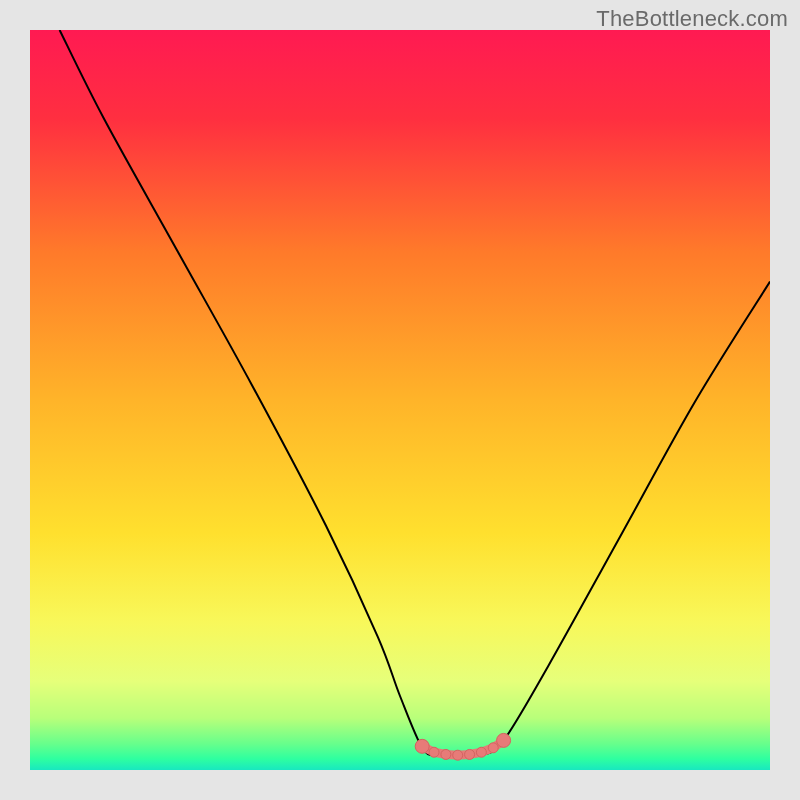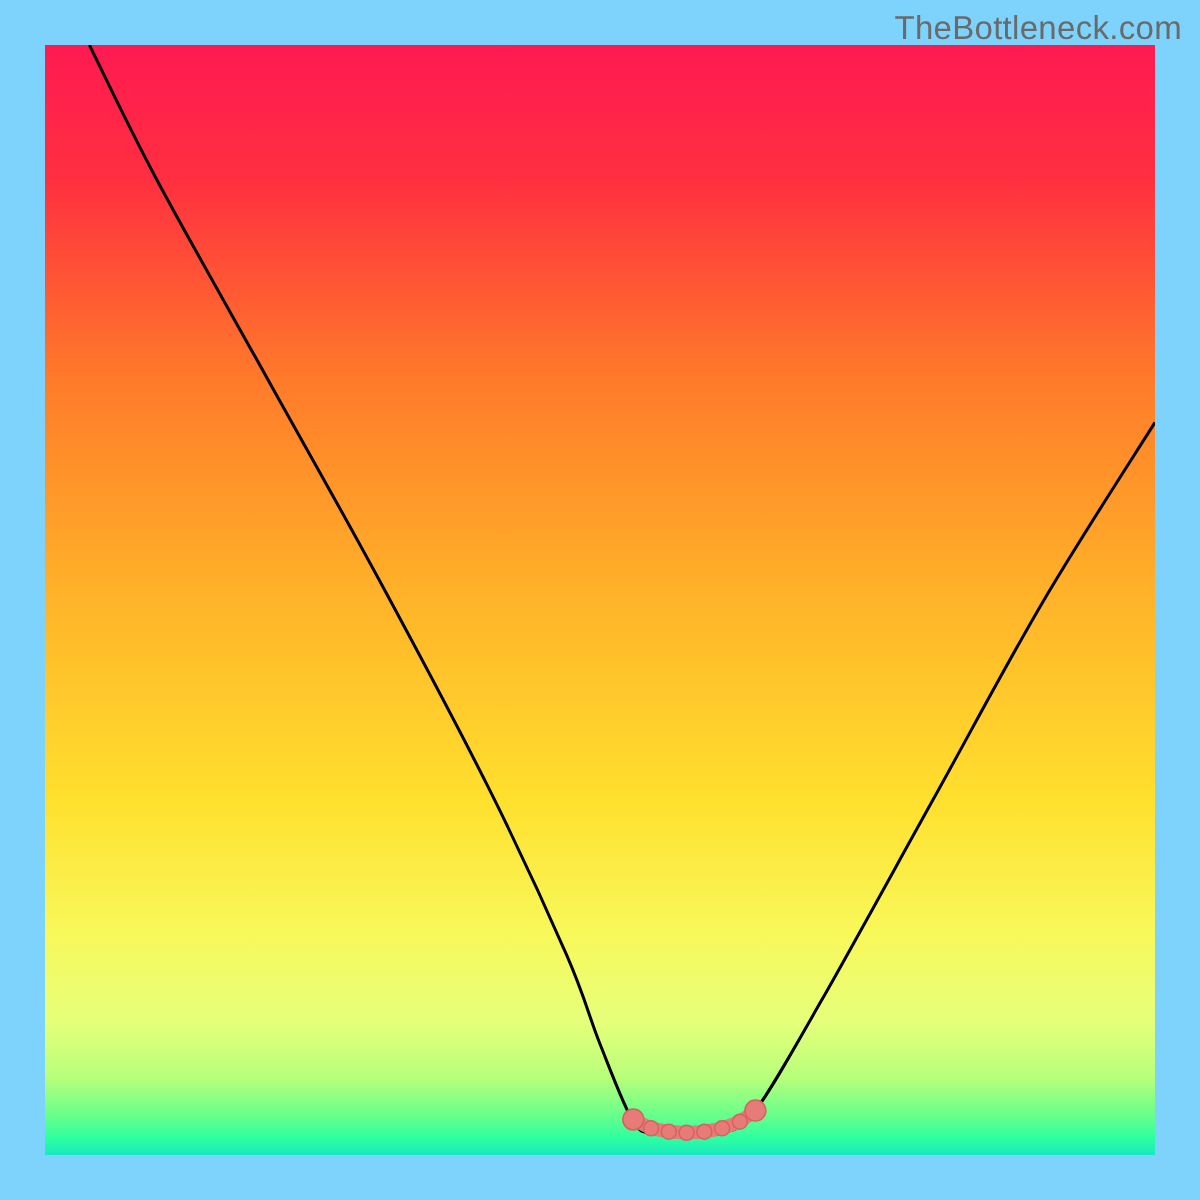--- a/index.html
+++ b/index.html
@@ -10,21 +10,21 @@
     background: #000;
     overflow: hidden;
     font-family: Arial, Helvetica, sans-serif;
   }
   .frame {
     position: absolute;
     left: 0;
     top: 0;
     width: 800px;
     height: 800px;
-    background: #7dd3fc;
+    background: #e5e5e5;
   }
   .plot-area {
     position: absolute;
     left: 30px;
     top: 30px;
     width: 740px;
     height: 740px;
     overflow: hidden;
   }
   .gradient {

